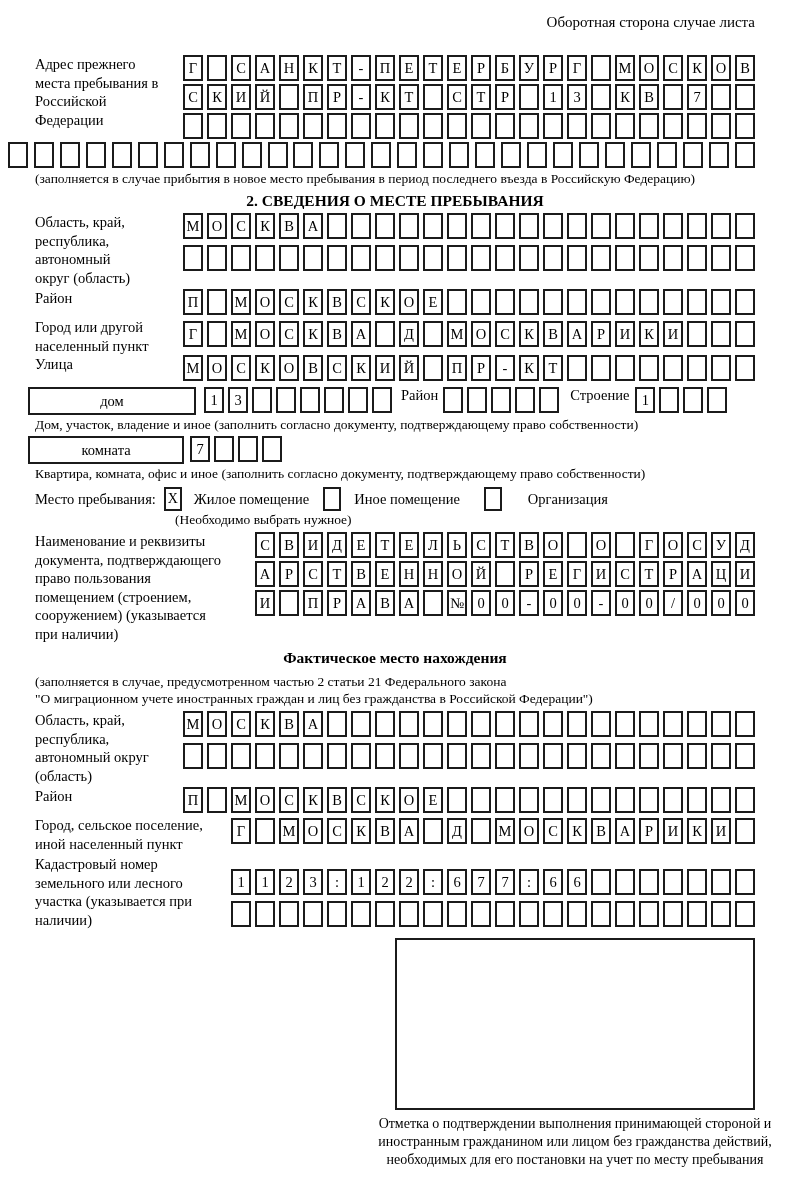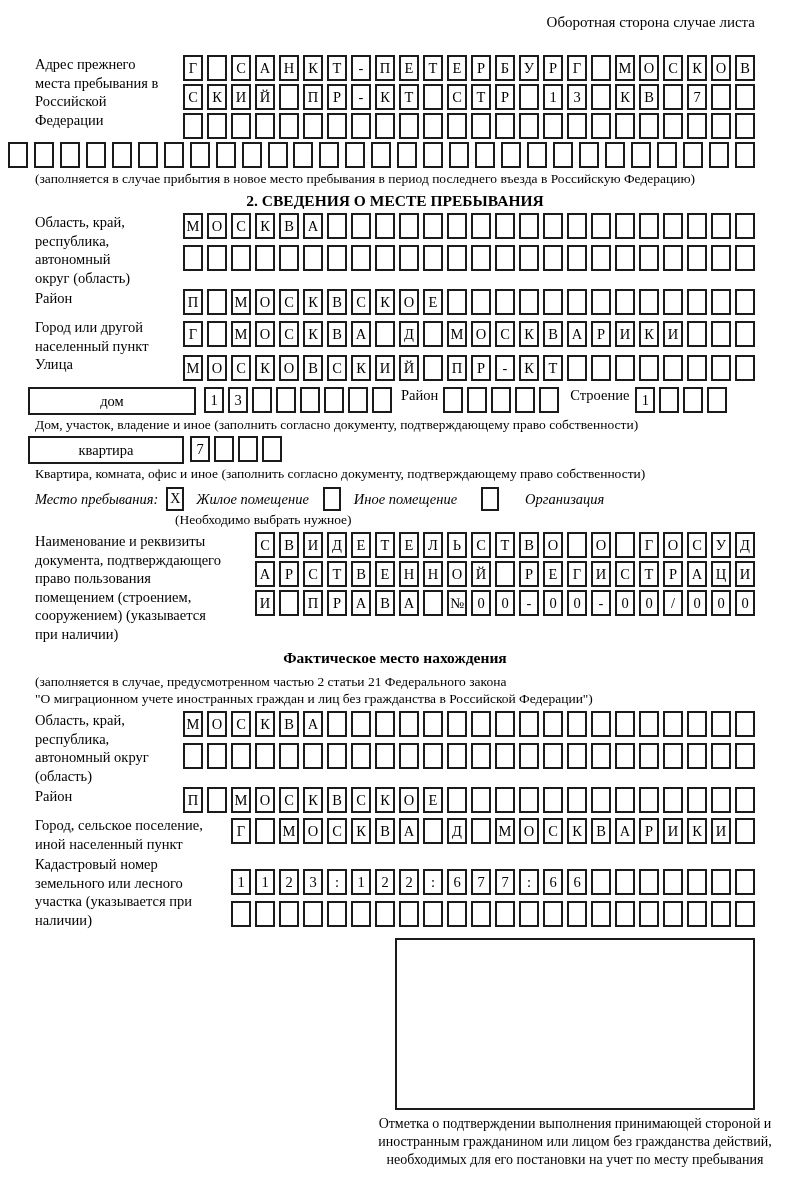--- a/index.html
+++ b/index.html
@@ -38,21 +38,21 @@
     height:28px; border:2px solid #1b1b1b; flex-shrink:0;
     display:flex; align-items:center; justify-content:center; font-size:14.5px;
   }
   .inline-label { font-size:14.5px; flex-shrink:0; }
 
   .mesto { display:flex; align-items:center; margin-top:5px; }
   .chk {
     width:18px; height:24px; border:2px solid #1b1b1b; flex-shrink:0;
     display:flex; align-items:center; justify-content:center; font-size:14px;
   }
-  .opt { font-size:14.5px;font-style:italic; }
+  .opt { font-size:14.5px; }
 
   .subtitle { text-align:left; font-size:13.5px; line-height:17px; }
 
   .stamp-box {
     width:360px; height:172px; border:2px solid #1b1b1b;
     margin-left:auto; margin-top:9px;
   }
   .stamp-cap {
     width:420px; margin-left:auto; margin-right:-30px; margin-top:5px;
     text-align:center; font-size:14px; line-height:18px;
@@ -361,21 +361,21 @@
     <div class="cellrow">
         <span class="cell">1</span>
         <span class="cell"></span>
         <span class="cell"></span>
         <span class="cell"></span>
       </div>
   </div>
   <div class="cap">Дом, участок, владение и иное (заполнить согласно документу, подтверждающему право собственности)</div>
 
   <div class="domrow" style="margin-top:3px">
-    <div class="widebox" style="width:156px">квартира</div>
+    <div class="widebox" style="width:156px">комната</div>
     <div class="cellrow" style="margin-left:6px">
         <span class="cell">7</span>
         <span class="cell"></span>
         <span class="cell"></span>
         <span class="cell"></span>
       </div>
   </div>
   <div class="cap">Квартира, комната, офис и иное (заполнить согласно документу, подтверждающему право собственности)</div>
 
   <div class="mesto">

